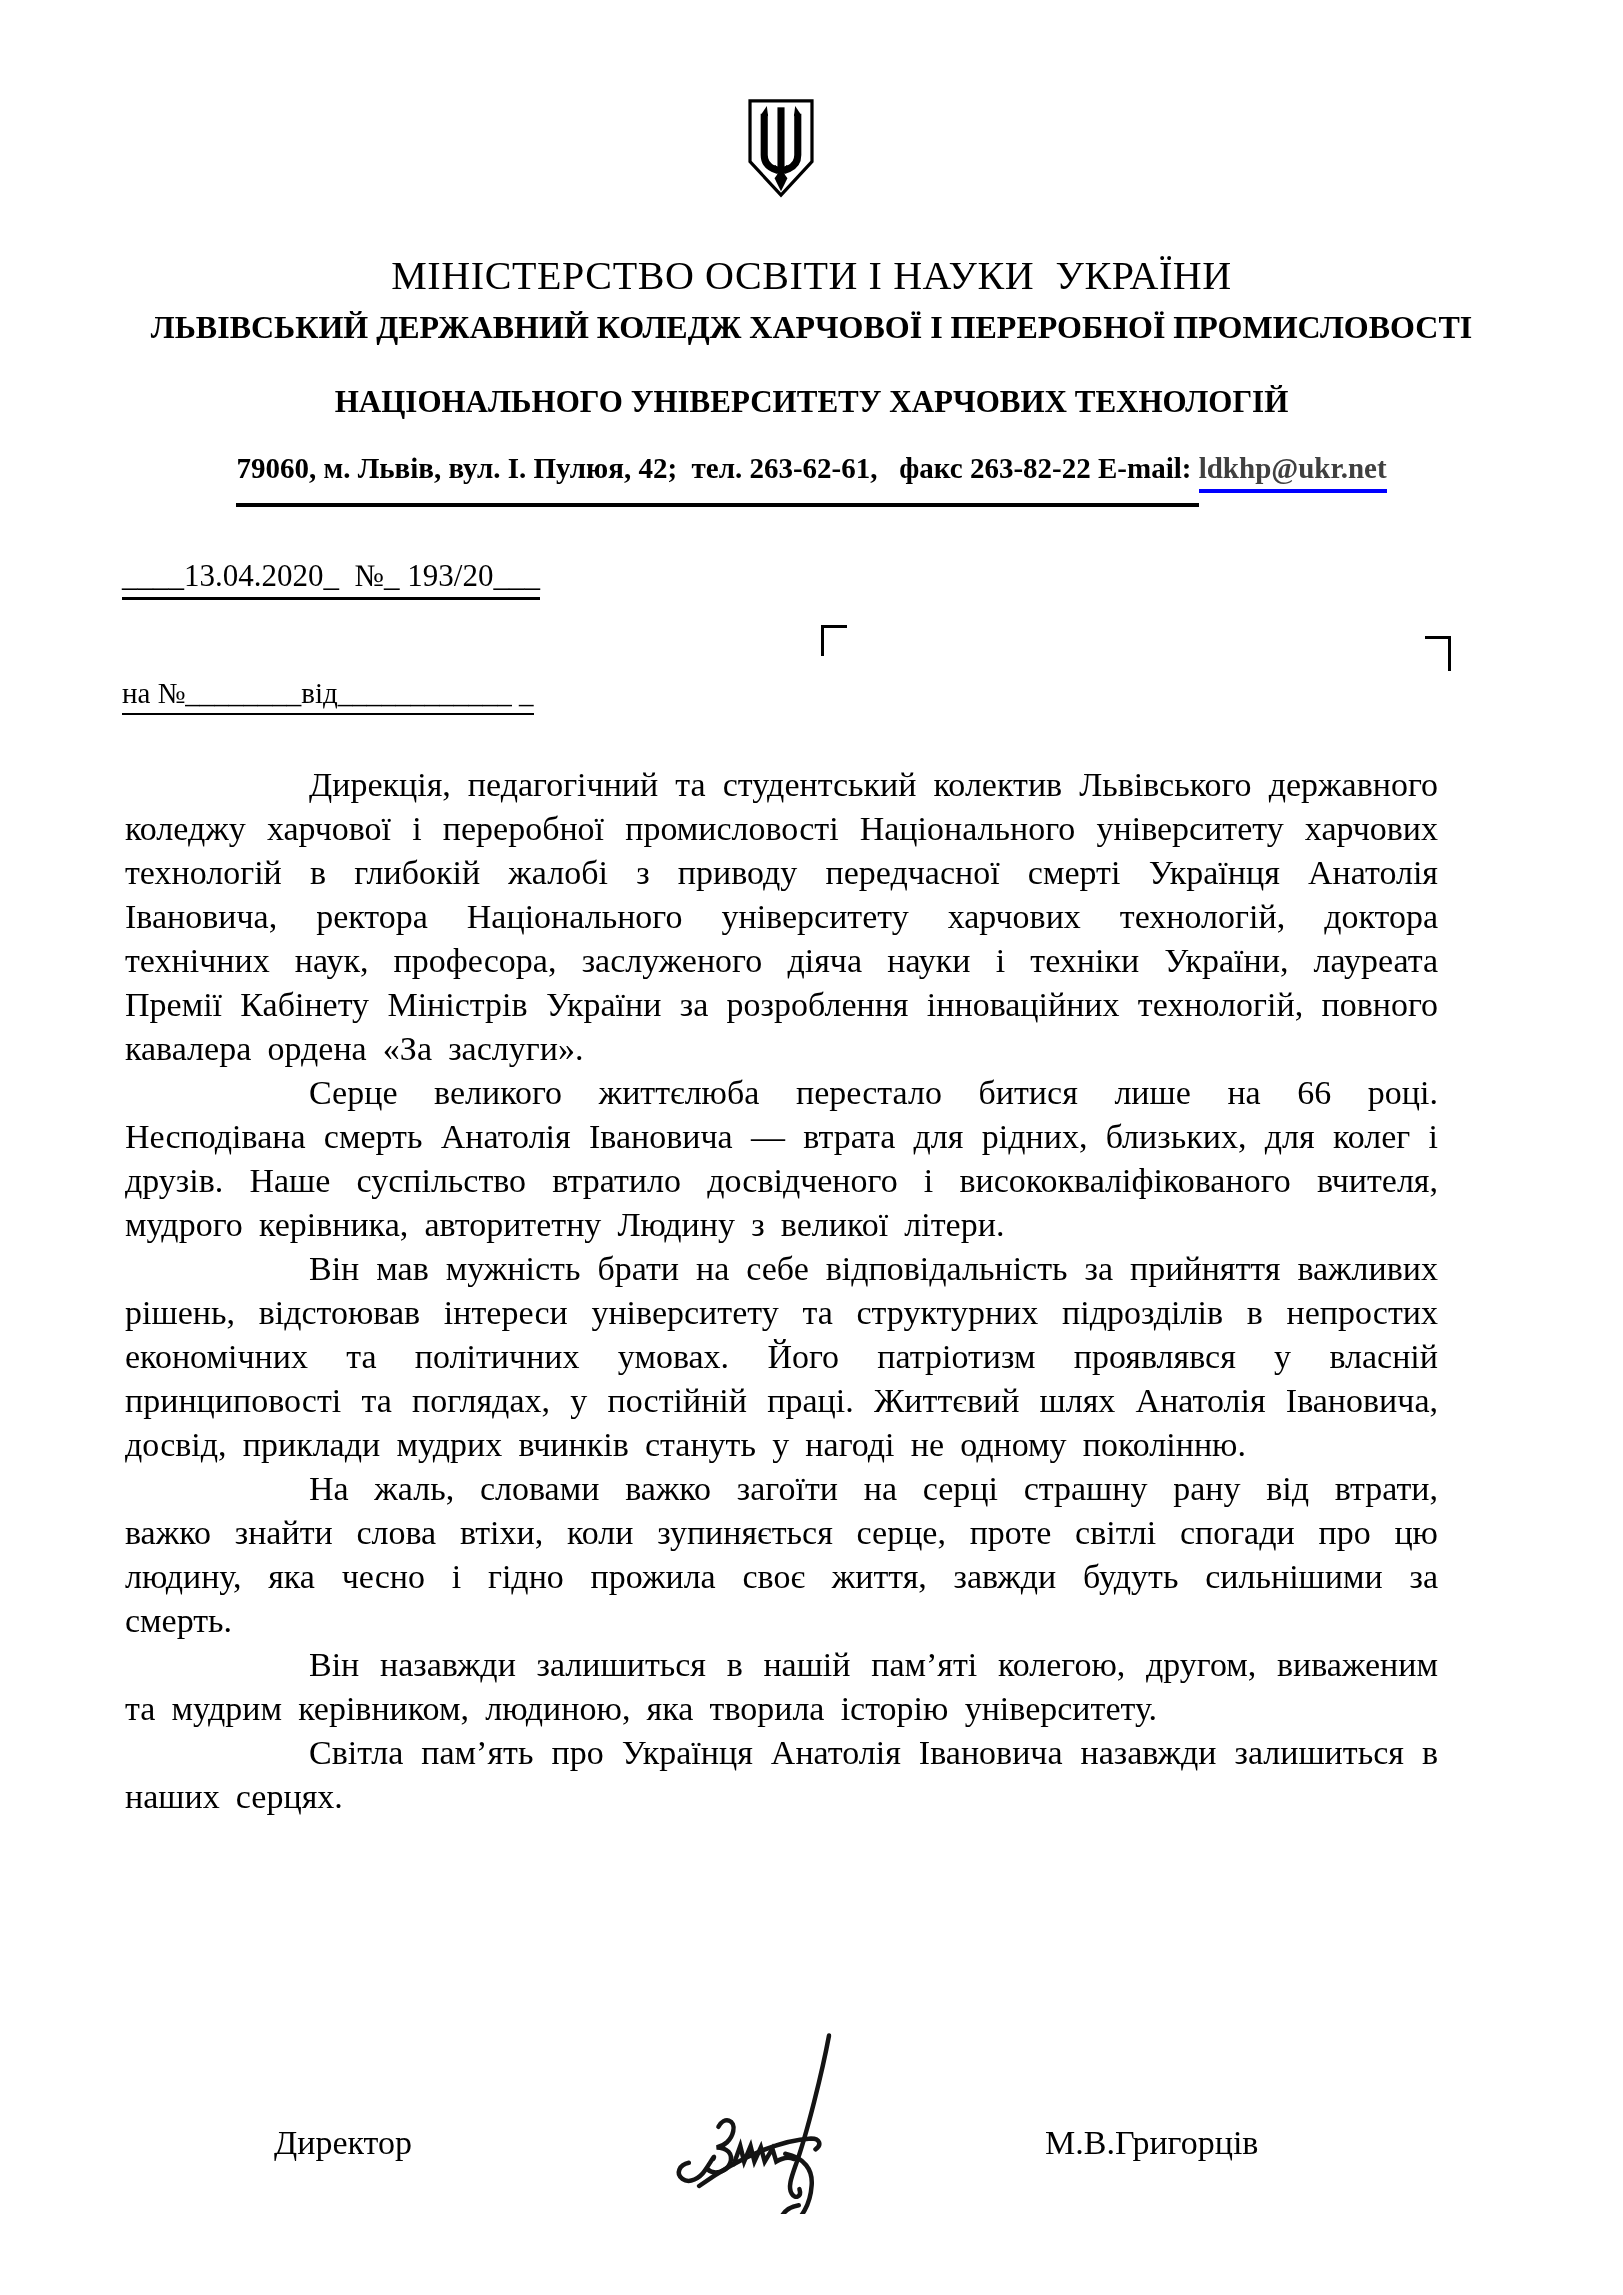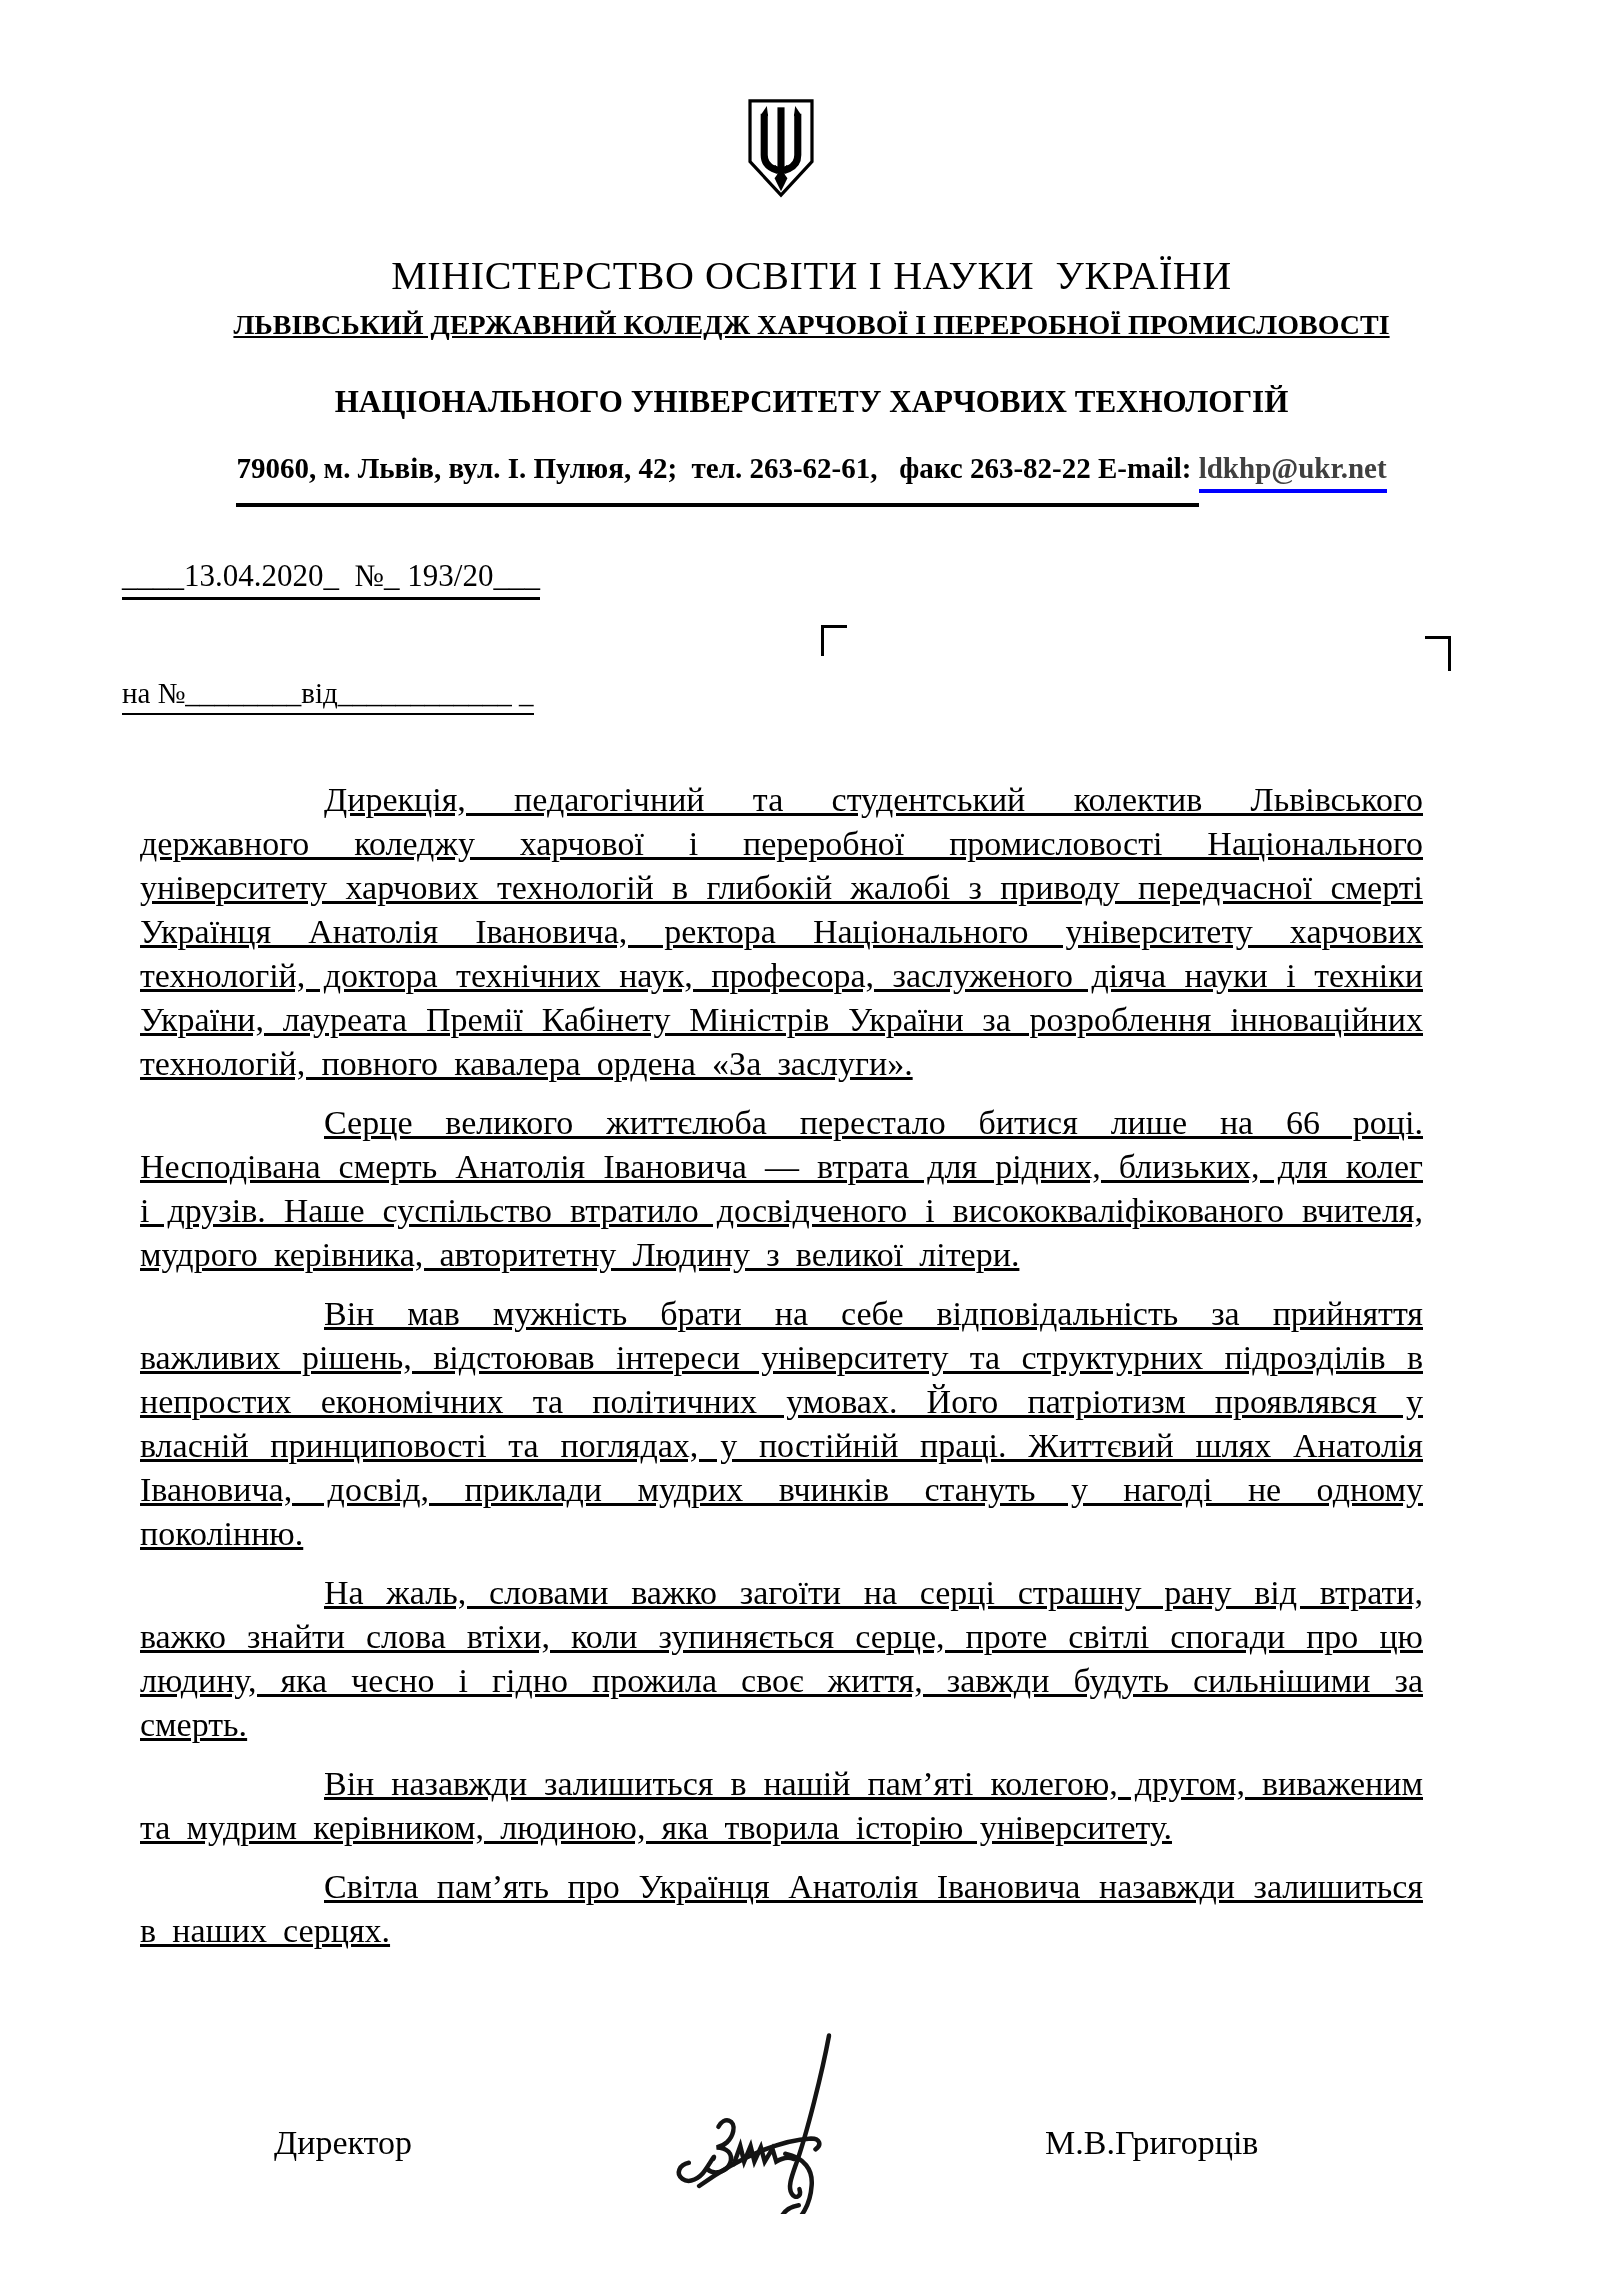--- a/index.html
+++ b/index.html
@@ -19,21 +19,21 @@
     left:746px; top:97px;
     width:70px; height:102px;
   }
   .hline{
     position:absolute;
     left:0; width:1623px;
     text-align:center;
     white-space:pre;
   }
   .ministry{ top:252px; font-size:40px; letter-spacing:0.6px; }
-  .college { top:309px; font-size:28px; font-weight:bold;text-decoration:underline; }
+  .college { top:309px; font-size:32px; font-weight:bold; }
   .university{ top:384px; font-size:31px; font-weight:bold; }
   .address-row{
     position:absolute; left:0; top:452px; width:1623px; text-align:center;
     font-size:29px; font-weight:bold; white-space:pre;
   }
   .address-prefix{ border-bottom:4.5px solid #000; padding-bottom:19px; }
   .email-link{ text-decoration:none; border-bottom:4.5px solid #0000ff; padding-bottom:5.2px; }
   
   .ref-date{
     position:absolute; left:122px; top:558px;
@@ -56,23 +56,22 @@
     border-top:3.2px solid #000; border-right:3.2px solid #000;
   }
   
   .body-text{
     position:absolute; left:125px; top:763px; width:1313px;
     font-size:34px; line-height:44px;
     text-align:justify;
     word-spacing:7.7px;
   }
   .body-text p.para{
-    margin:15px; padding:0;
+    margin:0; padding:0;
     text-indent:184px;
-    text-decoration:underline;
   }
   
   .sig-title{
     position:absolute; left:274px; top:2124px;
     font-size:34px;
   }
   .sig-name{
     position:absolute; left:1045px; top:2124px;
     font-size:34px;
   }

